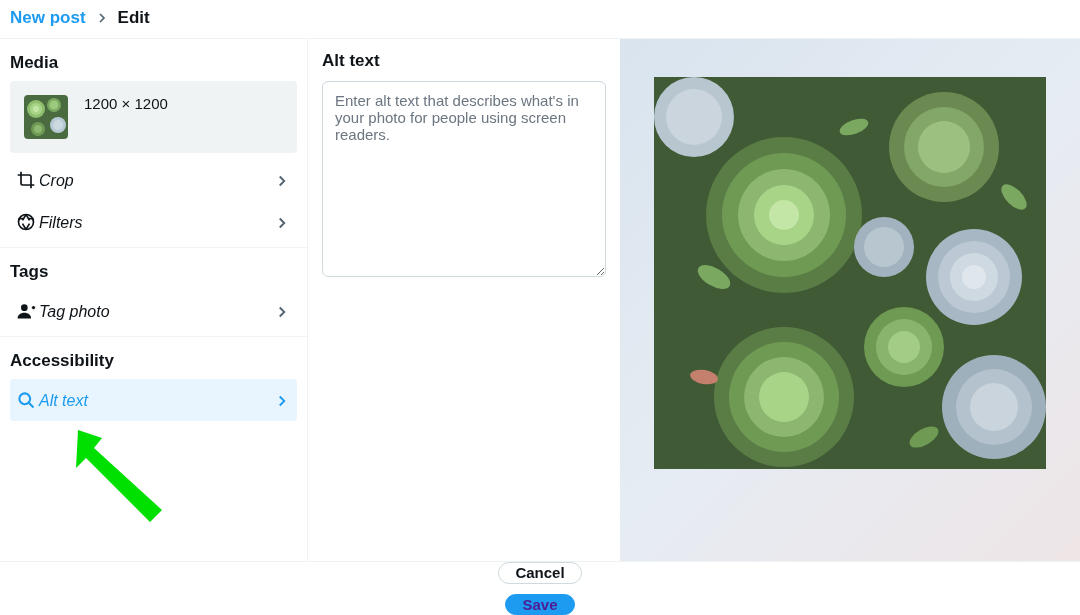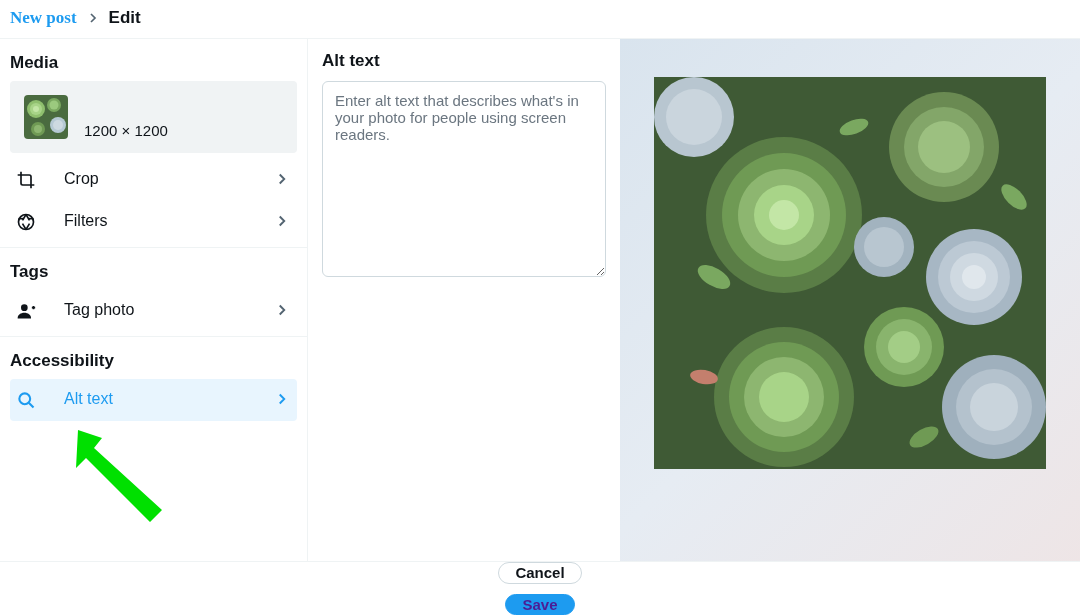--- a/index.html
+++ b/index.html
@@ -14,21 +14,21 @@
     position: relative;
   }
   .breadcrumb {
     display: flex;
     align-items: center;
     gap: 8px;
     padding: 8px 10px 10px 10px;
     font-size: 17px;
     font-weight: 600;
   }
-  .breadcrumb .link { color: #1d9bf0; cursor: pointer; font-family: Liberation Serif, serif; }
+  .breadcrumb .link { color: #1d9bf0; cursor: pointer; }
   .breadcrumb .sep { color: #536471; display:flex; align-items:center; }
   .breadcrumb .current { color: #0f1419; font-weight: 700; }
   .top-border { border-top: 1px solid #eff3f4; }
   .layout {
     display: flex;
     height: 527px;
   }
   .sidebar {
     width: 308px;
     border-right: 1px solid #eff3f4;
@@ -37,36 +37,37 @@
   .section-title {
     font-size: 17px;
     font-weight: 800;
     padding: 14px 10px 8px 10px;
   }
   .media-thumb-row {
     margin: 0 10px 6px 10px;
     background: #f0f3f4;
     border-radius: 4px;
     display: flex;
-    align-items: flex-end;
+    align-items: flex-start;
     gap: 16px;
     padding: 14px 14px;
   }
   .thumb {
     width: 44px; height: 44px; border-radius: 4px; overflow: hidden; flex-shrink: 0;
   }
   .thumb svg { width: 100%; height: 100%; display:block; }
   .dim-label { font-size: 15px; }
   .row {
     display: flex;
-    align-items: flex-start;
+    align-items: flex-end;
     padding: 11px 16px;
     cursor: pointer;
-    gap: 28px;
+    gap: 3px;
     position: relative;
+    font-style: italic;
   }
   .row .icon { width: 20px; height: 20px; display:flex; align-items:center; justify-content:center; color:#0f1419; flex-shrink:0; }
   .row .label { flex: 1; font-size: 16px; }
   .row .chev { color: #536471; display:flex; align-items:center; }
   .row.selected {
     background: #e8f5fe;
     color: #1d9bf0;
     border-radius: 4px;
     margin: 0 10px;
     padding: 11px 6px 11px 6px;

